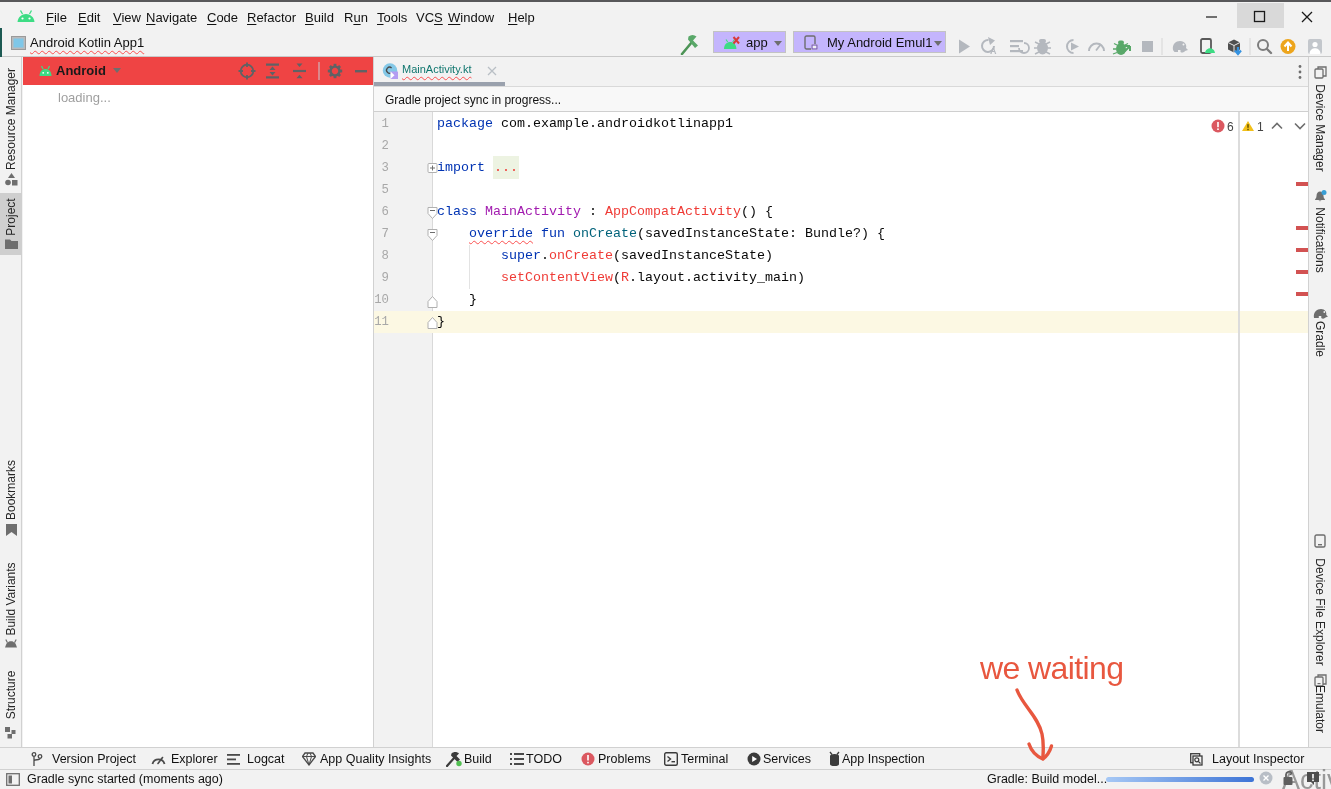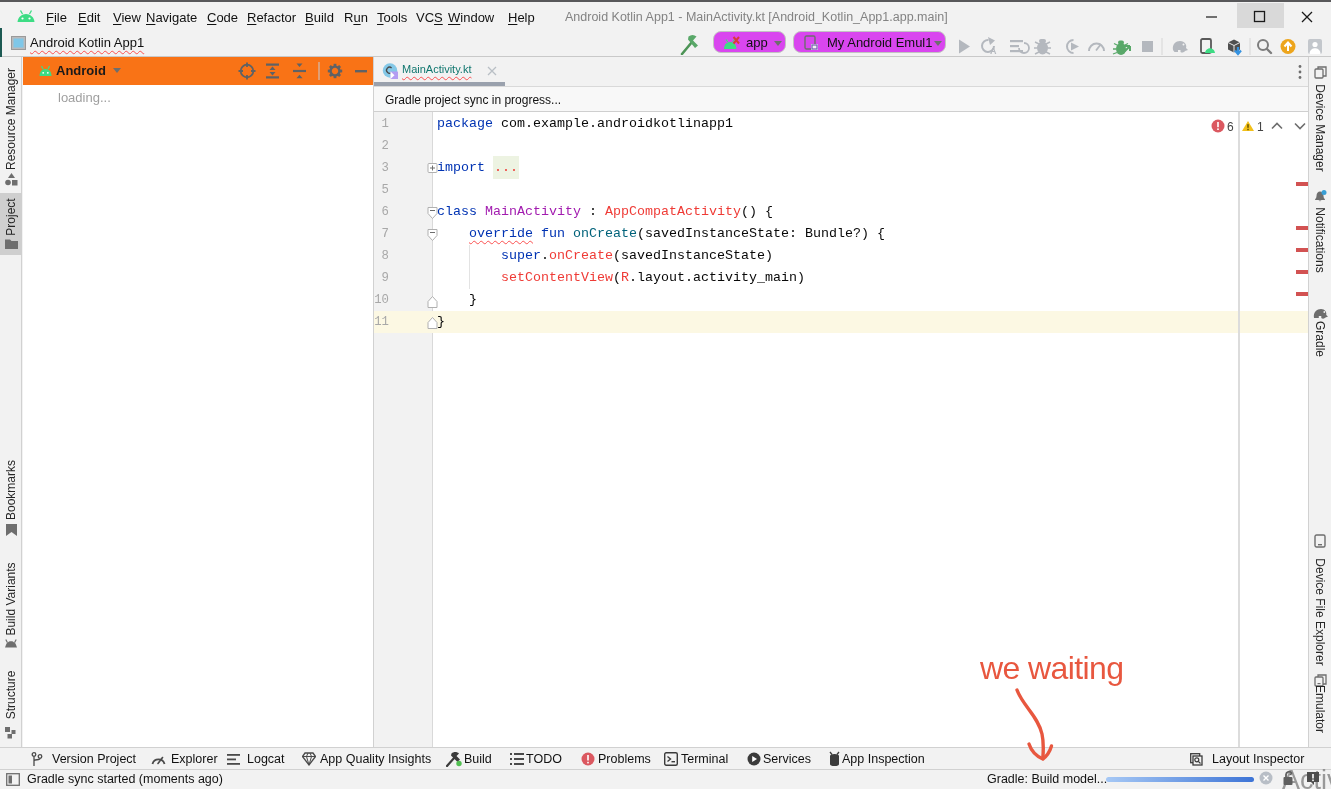--- a/index.html
+++ b/index.html
@@ -9,32 +9,32 @@
   
   #titlebar { left:0; top:0; width:1331px; height:28px; background:#f2f2f2; border-top:2px solid #58585a; }
   .menuitem { position:absolute; top:8px; font-size:13px; color:#111; }
   .menuitem u { text-decoration-thickness:1px; text-underline-offset:2px; }
   #wintitle { position:absolute; top:8px; left:565px; font-size:12.5px; color:#838383; }
   
   #btn-max-bg { left:1237px; top:1px; width:47px; height:27px; background:#d9d9d9; }
   
   #navbar { left:0; top:28px; width:1331px; height:29px; background:#f2f2f2; border-bottom:1px solid #c9c9c9; }
   #crumb { position:absolute; left:30px; top:7px; font-size:13px; color:#111; text-decoration:underline wavy #fb5050 1px; text-underline-offset:2.5px; }
-  .combo { position:absolute; top:3px; height:22px; border:1px solid #c3c3c3; border-radius:8px; background:#d946ef; }
+  .combo { position:absolute; top:3px; height:22px; border:1px solid #c3c3c3; border-radius:0; background:#c4b5fd; }
   .combo .lbl { position:absolute; font-size:13px; color:#111; top:3px; }
   .tri { position:absolute; width:0; height:0; border-left:4.5px solid transparent; border-right:4.5px solid transparent; border-top:5px solid #6e6e6e; top:9px; }
   
   #leftstripe { left:0; top:57px; width:22px; height:690px; background:#f2f2f2; border-right:1px solid #d1d1d1; }
   #rightstripe { left:1308px; top:57px; width:23px; height:690px; background:#f2f2f2; border-left:1px solid #d1d1d1; }
   .vlabel-l { position:absolute; left:11px; transform:translate(-50%,-50%) rotate(-90deg); font-size:12px; color:#262626; white-space:nowrap; }
   .vlabel-r { position:absolute; left:1320px; transform:translate(-50%,-50%) rotate(90deg); font-size:12px; color:#262626; white-space:nowrap; }
   #edge-line { left:0; top:28px; width:2px; height:741px; background:#1d5a53; }
   
   #panel { left:23px; top:57px; width:350px; height:690px; background:#ffffff; }
-  #panelhead { left:23px; top:57px; width:350px; height:28px; background:#f97316; }
+  #panelhead { left:23px; top:57px; width:350px; height:28px; background:#ef4444; }
   #loading { left:58px; top:90px; font-size:13px; color:#9f9f9f; }
   
   #editor { left:373px; top:57px; width:935px; height:690px; background:#ffffff; }
   #editordiv { left:373px; top:57px; width:1px; height:690px; background:#d1d1d1; z-index:4; }
   #tabbar { left:374px; top:57px; width:935px; height:30px; background:#f2f2f2; border-bottom:1px solid #d9d9d9; }
   #tabline { position:absolute; left:374px; top:82px; width:131px; height:3.5px; background:#9aa1ad; }
   #tabtext { position:absolute; left:402px; top:63px; font-size:11px; color:#0f766e; text-decoration:underline wavy #fb5050 1px; text-underline-offset:3px; }
   #banner { left:374px; top:87px; width:935px; height:25px; background:#f8f8f8; border-bottom:1px solid #cfcfcf; }
   #bannertext { left:385px; top:93px; font-size:12px; color:#111; }
   #gutter { left:374px; top:112px; width:59px; height:635px; background:#f2f2f2; border-right:1px solid #d9d9d9; }
@@ -74,21 +74,20 @@
     <span class="menuitem" style="left:113px"><u>V</u>iew</span>
     <span class="menuitem" style="left:146px"><u>N</u>avigate</span>
     <span class="menuitem" style="left:207px"><u>C</u>ode</span>
     <span class="menuitem" style="left:247px"><u>R</u>efactor</span>
     <span class="menuitem" style="left:305px"><u>B</u>uild</span>
     <span class="menuitem" style="left:344px">R<u>u</u>n</span>
     <span class="menuitem" style="left:377px"><u>T</u>ools</span>
     <span class="menuitem" style="left:416px">VC<u>S</u></span>
     <span class="menuitem" style="left:448px"><u>W</u>indow</span>
     <span class="menuitem" style="left:508px"><u>H</u>elp</span>
-    <span id="wintitle">Android Kotlin App1 - MainActivity.kt [Android_Kotlin_App1.app.main]</span>
     <div class="abs" id="btn-max-bg"></div>
     <svg class="abs" style="left:1206px;top:1px" width="125" height="27" viewBox="0 0 125 27">
       <line x1="0" y1="14" x2="11" y2="14" stroke="#1a1a1a" stroke-width="1.2"></line>
       <rect x="48.5" y="8.5" width="10" height="10" fill="none" stroke="#1a1a1a" stroke-width="1.3"></rect>
       <path d="M96 9 L106 19 M106 9 L96 19" stroke="#1a1a1a" stroke-width="1.3"></path>
     </svg>
   </div>
   <div class="abs" id="navbar">
     <svg class="abs" style="left:11px;top:8px" width="15" height="14" viewBox="0 0 15 14">
       <rect x="0.5" y="0.5" width="14" height="13" fill="#b9babc" stroke="#9a9a9a"></rect>

